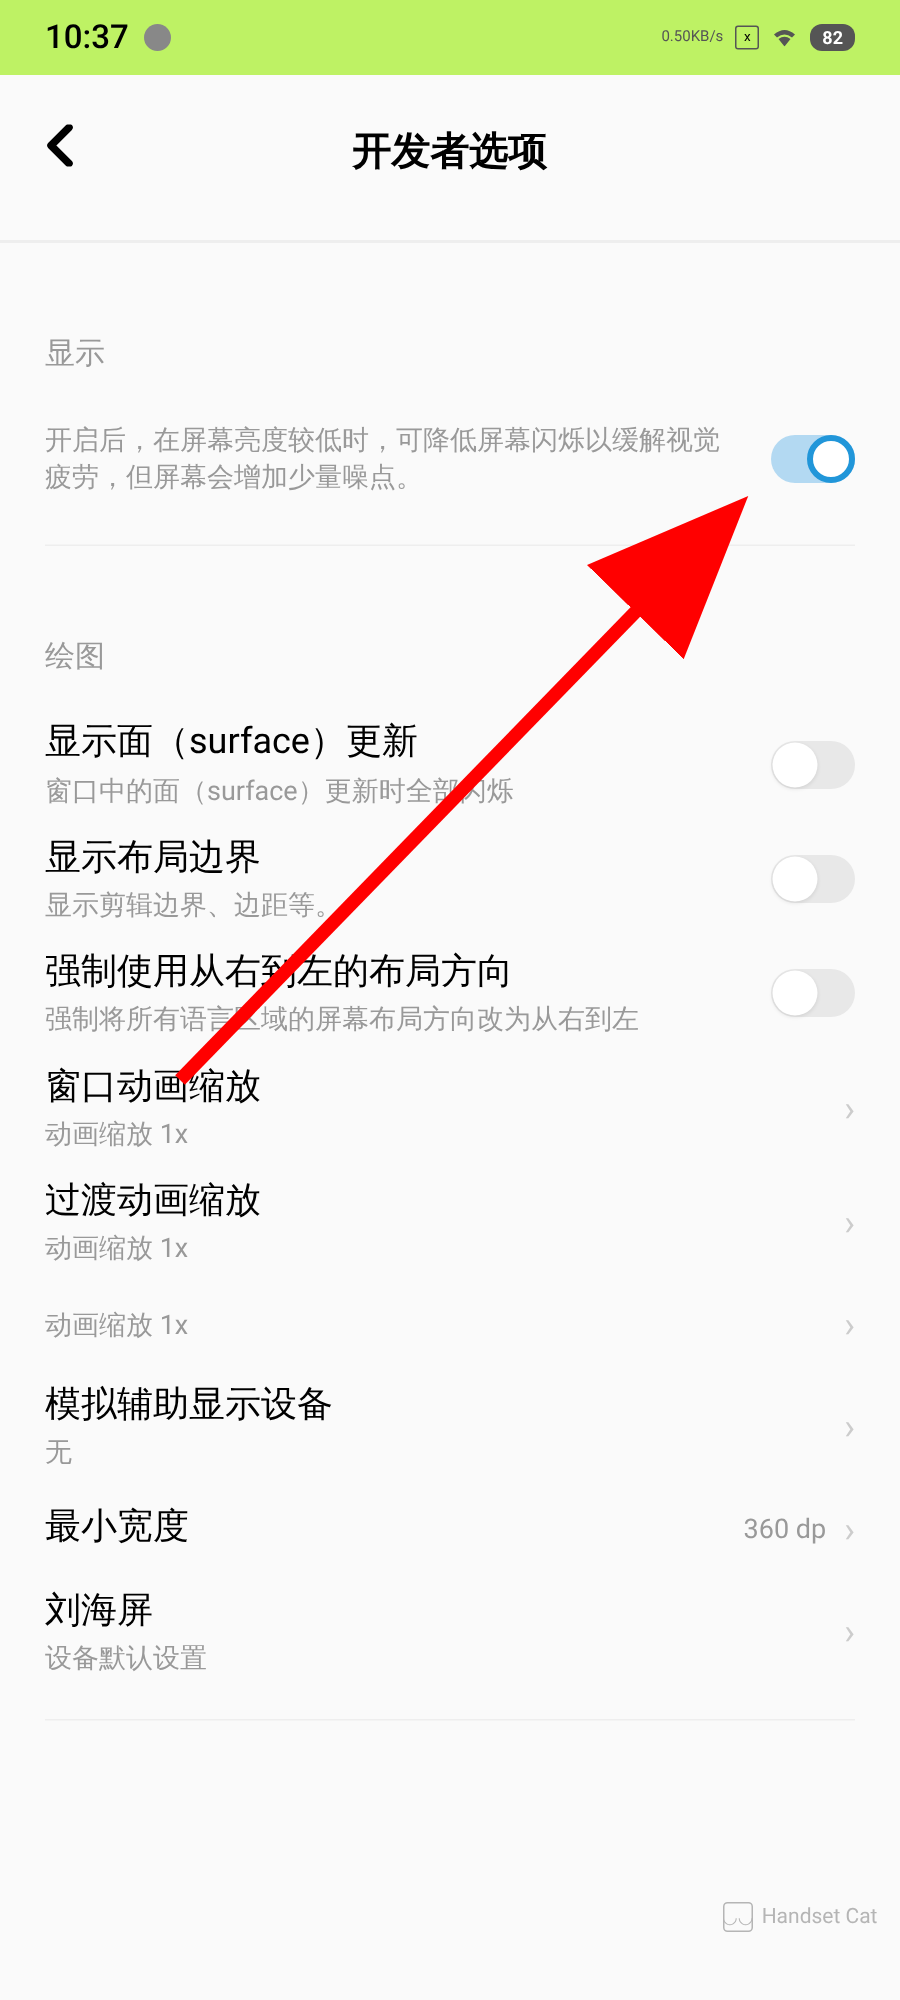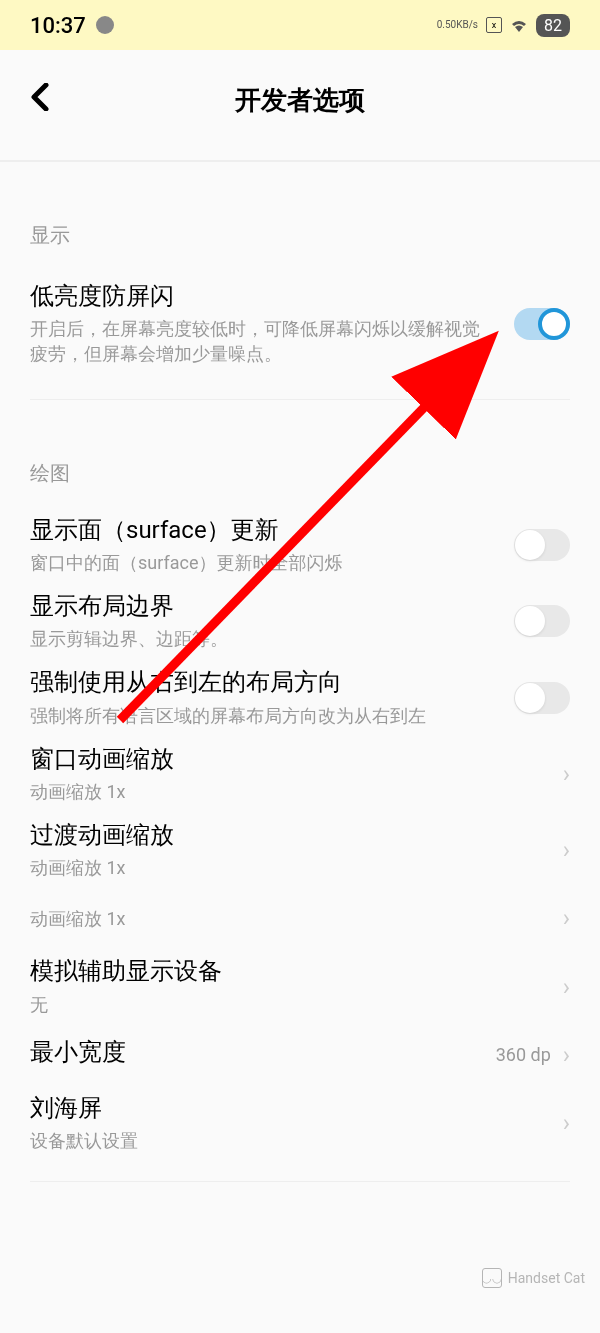--- a/index.html
+++ b/index.html
@@ -14,21 +14,21 @@
       background: #fafafa;
       position: relative;
       overflow: hidden;
     }
     .status-bar {
       height: 50px;
       display: flex;
       justify-content: space-between;
       align-items: center;
       padding: 0 30px;
-      background: #fef9c3;
+      background: #bef264;
     }
     .status-left {
       display: flex;
       align-items: center;
       gap: 10px;
       font-size: 22px;
       font-weight: 500;
       color: #000;
     }
     .compass-icon {
@@ -64,22 +64,22 @@
     }
     .wifi-icon {
       font-size: 18px;
       color: #555;
     }
     .battery-badge {
       background: #555;
       color: #fff;
       border-radius: 8px;
       padding: 2px 8px;
-      font-size: 16px;
-      font-weight: 400;
+      font-size: 12px;
+      font-weight: 700;
     }
     .header {
       height: 80px;
       display: flex;
       align-items: center;
       padding: 0 30px;
       position: relative;
       margin-top: 10px;
     }
     .back-button {
@@ -255,21 +255,20 @@
 </div>
 
 <div class="divider-top"></div>
 
 <div class="content">
 
   <div class="section-header">显示</div>
 
   <div class="setting-row">
     <div class="setting-text">
-      <div class="setting-title">低亮度防屏闪</div>
       <div class="setting-subtitle">开启后，在屏幕亮度较低时，可降低屏幕闪烁以缓解视觉疲劳，但屏幕会增加少量噪点。</div>
     </div>
     <div class="toggle toggle-on">
       <div class="toggle-knob"></div>
     </div>
   </div>
 
   <div class="group-divider"></div>
 
   <div class="section-header">绘图</div>

